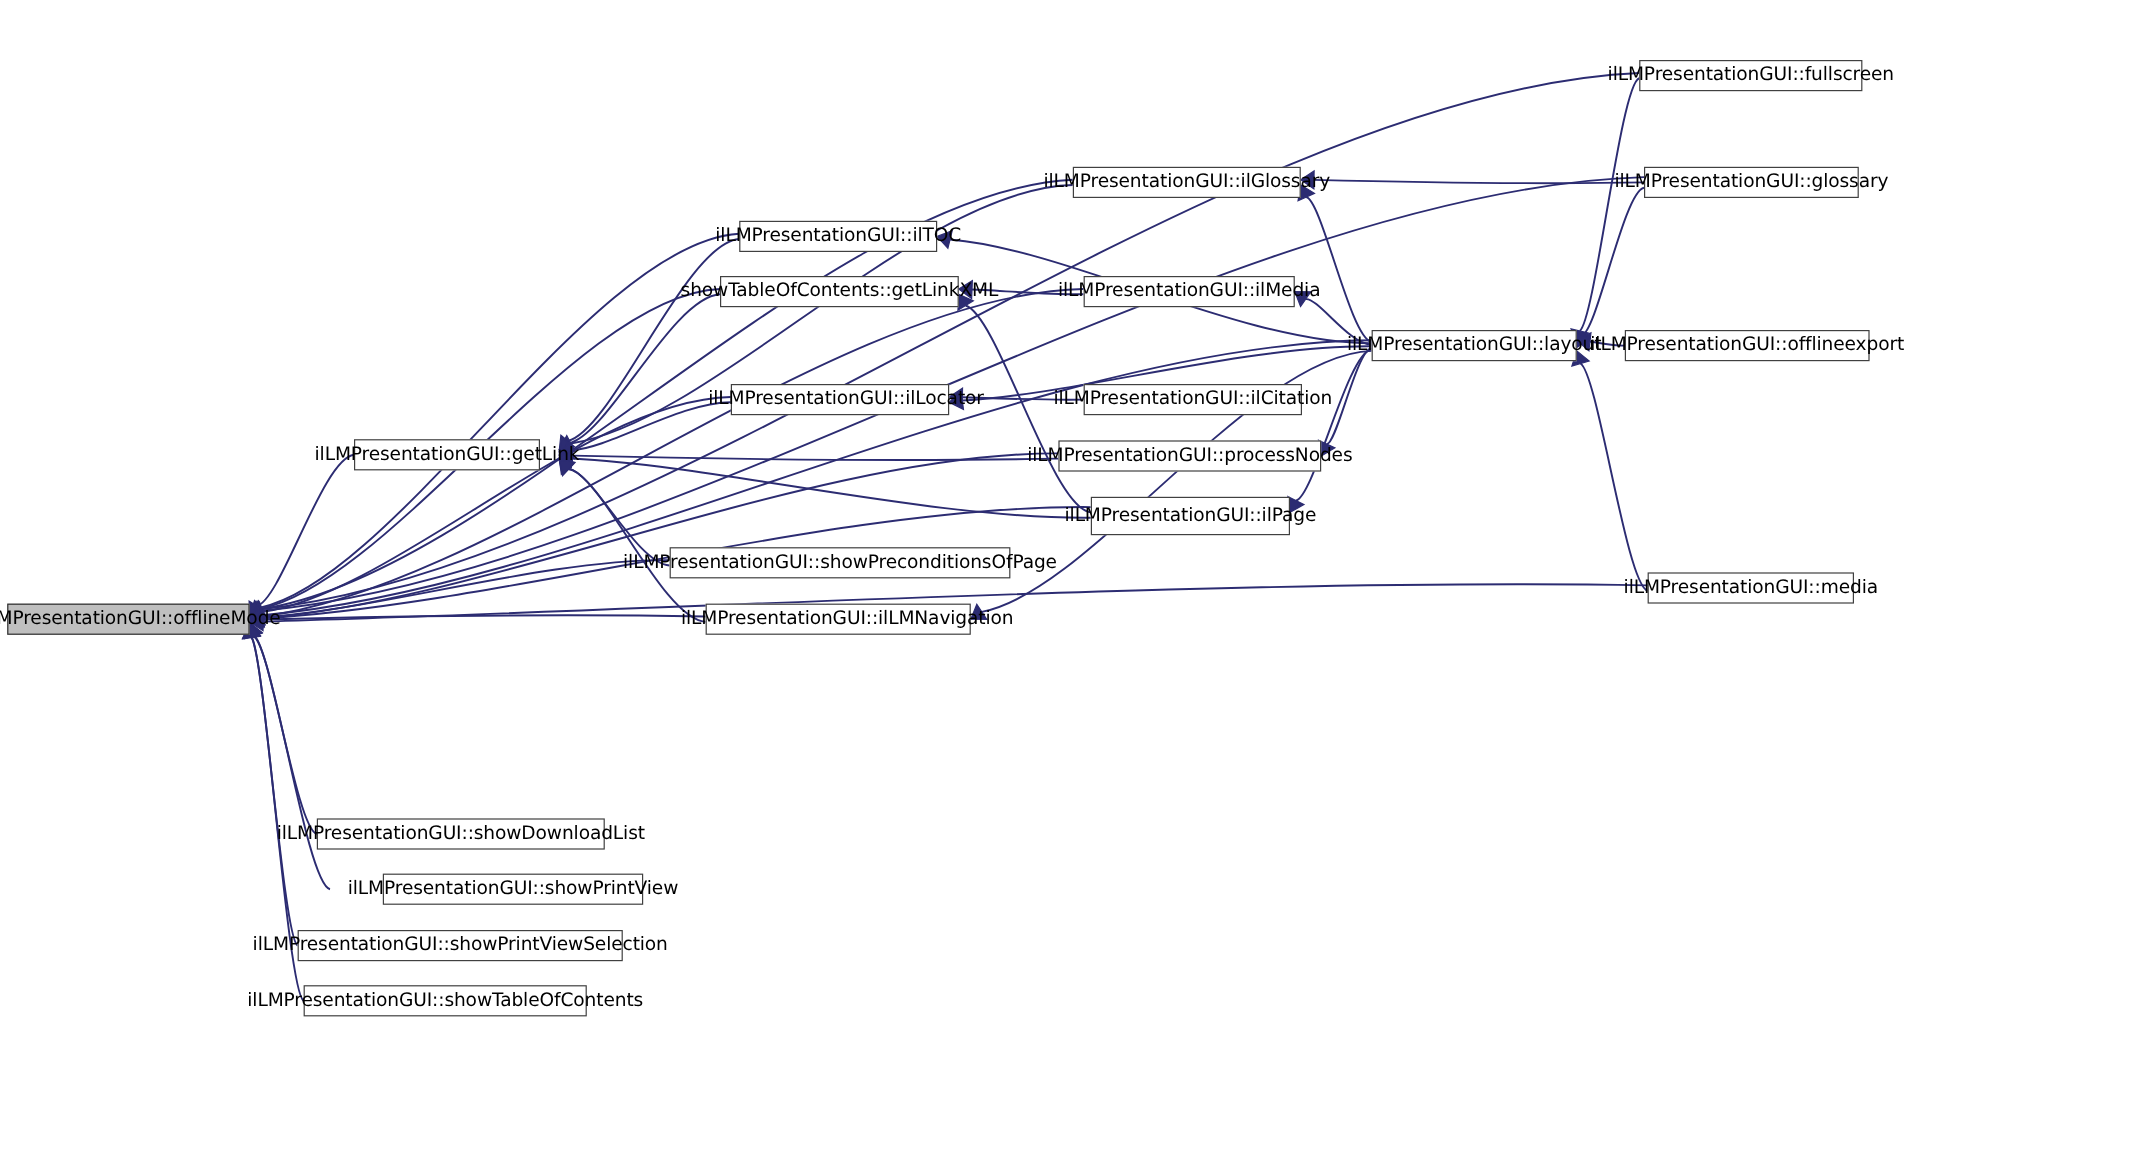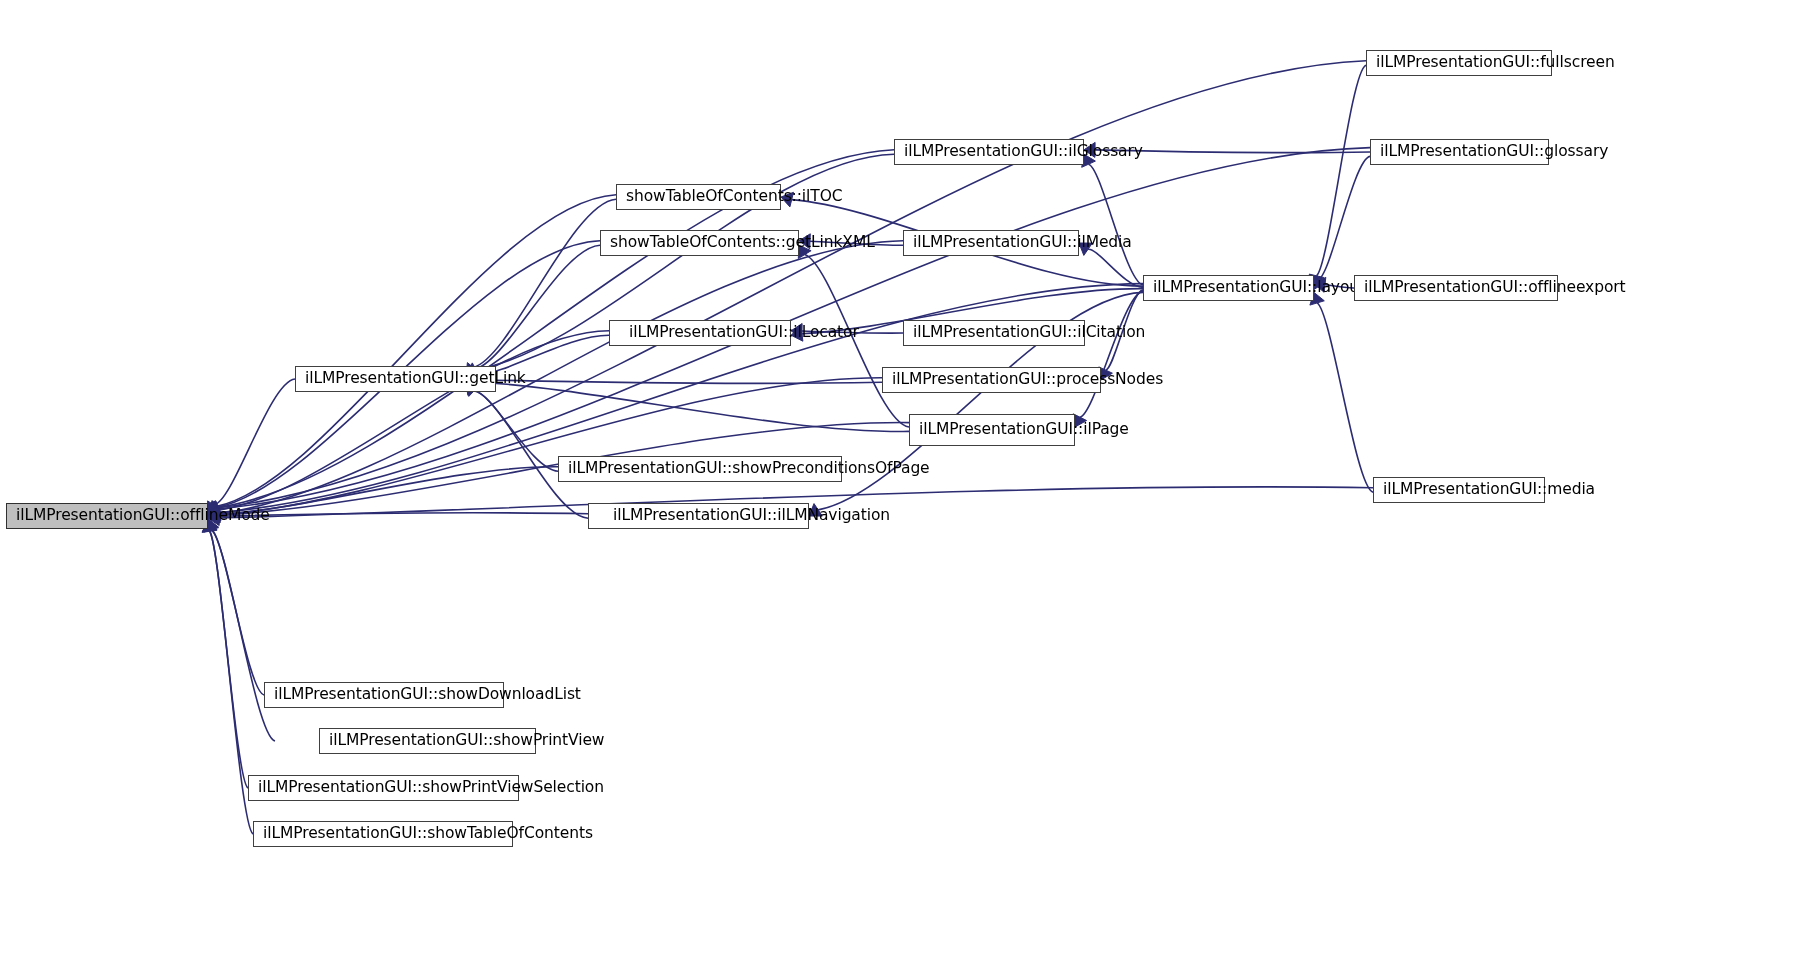--- a/index.html
+++ b/index.html
@@ -39,20 +39,21 @@
   .node {
     position: absolute;
     box-sizing: border-box;
     border: 1.4px solid #404040;
     background: #ffffff;
     color: #000000;
     font-size: 15.5px;
     line-height: 1;
     display: flex;
     align-items: center;
+    justify-content: center;
     white-space: nowrap;
     padding: 0 9px;
     height: 26px;
     z-index: 5;
     letter-spacing: -0.1px;
   }
   .node.root {
     background: #bfbfbf;
     border-color: #303030;
   }
@@ -144,25 +145,25 @@
         <path class="edge" d="M 1370.0 156.4 C 1353.2 159.4 1330.8 276.5 1318.3 279.3"></path>
         <polygon points="1314.0,289.5 1311.4,276.4 1325.2,282.2" class="arrowhead"></polygon>
         <path class="edge" d="M 1373.0 492.2 C 1355.3 487.6 1331.7 311.7 1317.1 302.9"></path>
         <polygon points="1314.0,292.4 1324.3,300.8 1309.9,305.1" class="arrowhead"></polygon>
       </g>
   </svg>
   <div id="node-layer">
       <div class="node root" style="left: 6px; top: 503px; width: 202px; height: 26px;">
         <span>ilLMPresentationGUI::offlineMode</span>
       </div>
-      <div class="node" style="left: 295px; top: 366px; width: 201px; height: 26px;">
+      <div class="node" style="left: 295px; top: 366px; width: 155px; height: 26px;">
         <span>ilLMPresentationGUI::getLink</span>
       </div>
       <div class="node" style="left: 616px; top: 184px; width: 165px; height: 26px;">
-        <span>showTableOfContents::ilTOC</span>
+        <span>ilLMPresentationGUI::ilTOC</span>
       </div>
       <div class="node" style="left: 600px; top: 230px; width: 199px; height: 26px;">
         <span>showTableOfContents::getLinkXML</span>
       </div>
       <div class="node" style="left: 609px; top: 320px; width: 182px; height: 26px; padding-left: 19px;">
         <span>ilLMPresentationGUI::ilLocator</span>
       </div>
       <div class="node" style="left: 558px; top: 456px; width: 284px; height: 26px;">
         <span>ilLMPresentationGUI::showPreconditionsOfPage</span>
       </div>
@@ -201,17 +202,17 @@
       </div>
       <div class="node" style="left: 264px; top: 682px; width: 240px; height: 26px;">
         <span>ilLMPresentationGUI::showDownloadList</span>
       </div>
       <div class="node" style="left: 275px; top: 728px; width: 217px; height: 26px; margin-left: 44px;">
         <span>ilLMPresentationGUI::showPrintView</span>
       </div>
       <div class="node" style="left: 248px; top: 775px; width: 271px; height: 26px;">
         <span>ilLMPresentationGUI::showPrintViewSelection</span>
       </div>
-      <div class="node" style="left: 253px; top: 821px; width: 260px; height: 26px;">
+      <div class="node" style="left: 253px; top: 821px; width: 236px; height: 26px;">
         <span>ilLMPresentationGUI::showTableOfContents</span>
       </div>
     </div>
 </div>
 
 </body></html>

